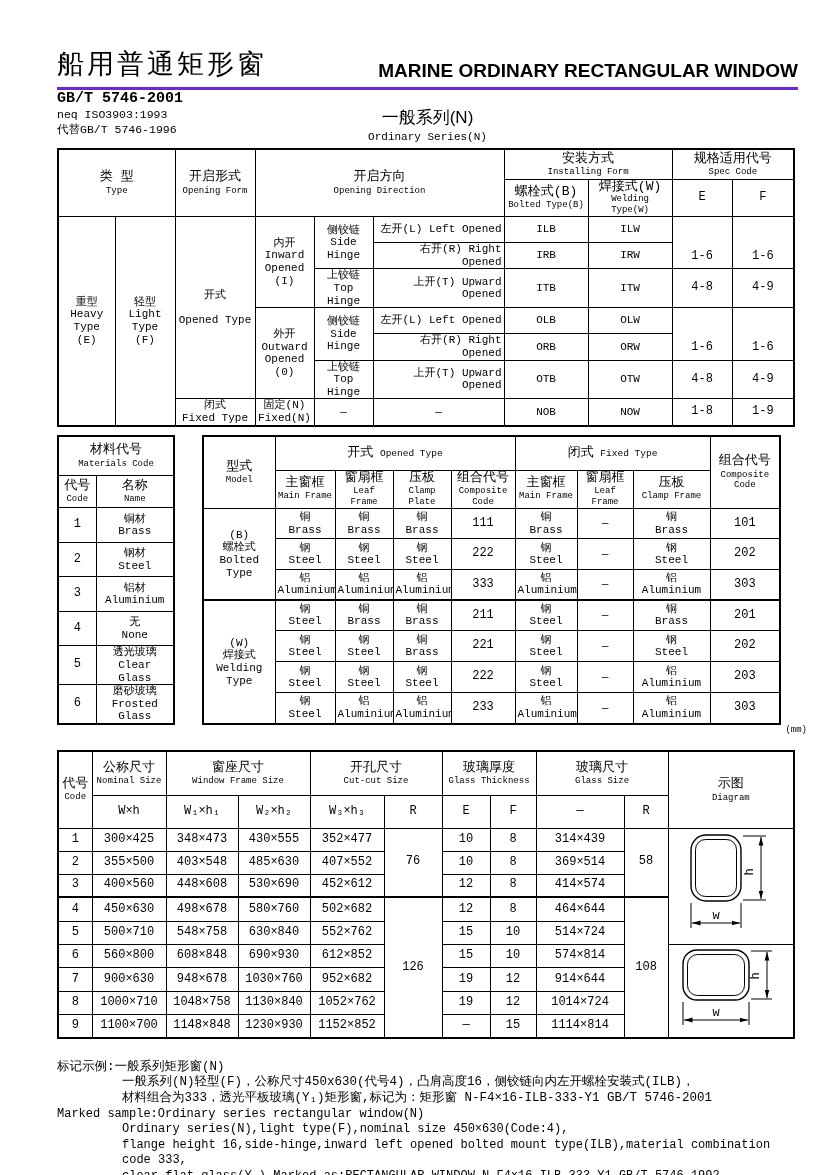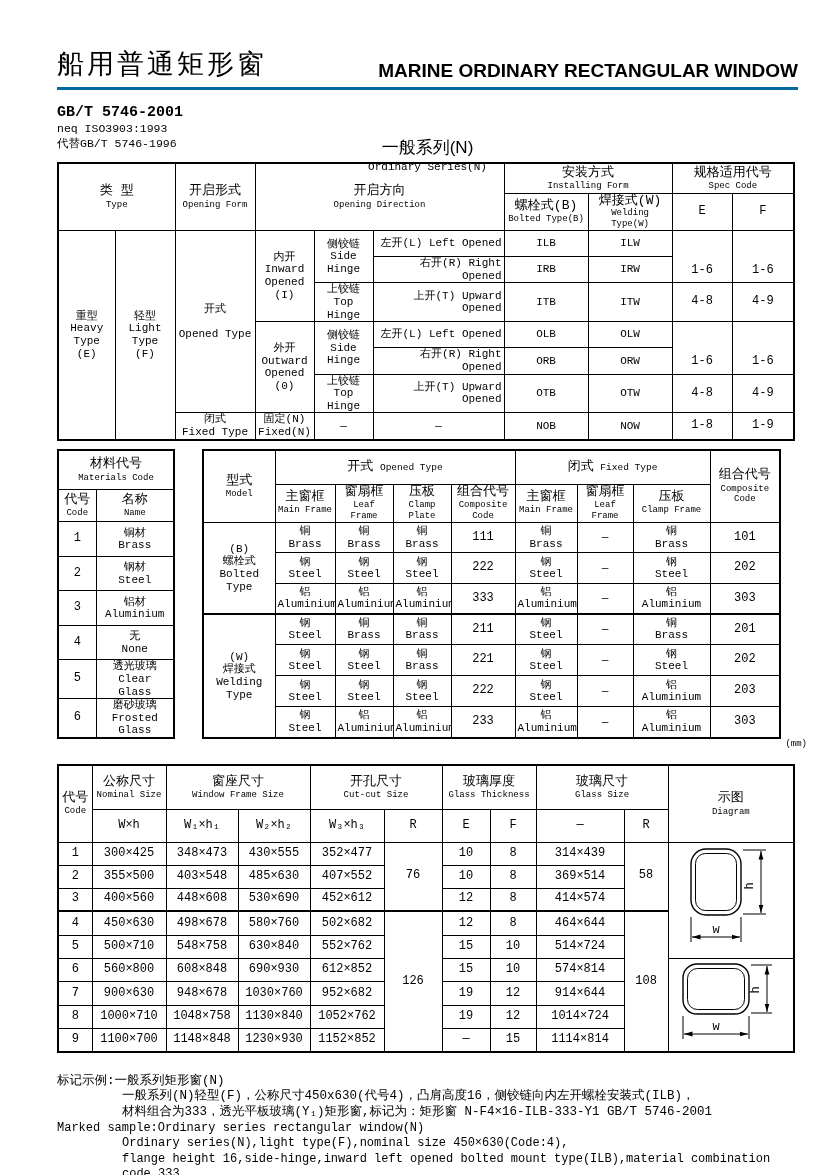--- a/index.html
+++ b/index.html
@@ -2,28 +2,28 @@
 <html><head>
 <meta charset="utf-8">
 <style>
   html,body{margin:0;padding:0;background:#e8e8e8;}
   .page{position:relative;width:830px;height:1175px;background:#fff;color:#000;
         font-family:"Liberation Sans",sans-serif;overflow:hidden;box-sizing:border-box;
         padding:46px 32px 0 57px;}
   .mono{font-family:"Liberation Mono","DejaVu Sans Mono",monospace;}
   
   .titlebar{display:flex;justify-content:space-between;align-items:flex-end;
-            border-bottom:3px solid #0369a1;padding-bottom:5px;width:741px;}
+            border-bottom:3px solid #6d28d9;padding-bottom:5px;width:741px;}
   .title-zh{font-size:27px;letter-spacing:3px;font-weight:500;}
   .title-en{font-size:19px;font-weight:bold;letter-spacing:0;}
   .meta{position:relative;height:58px;width:741px;}
-  .std1{font-size:15px;font-weight:bold;margin-top:14px;}
+  .std1{font-size:15px;font-weight:bold;margin-top:0;}
   .std2{font-size:11.5px;margin-top:1px;}
   .std3{font-size:11.5px;margin-top:1px;}
-  .series{position:absolute;left:50%;top:32px;transform:translateX(-50%);text-align:center;}
+  .series{position:absolute;left:50%;top:16px;transform:translateX(-50%);text-align:center;}
   .series-zh{font-size:17px;}
   .series-en{font-size:11px;margin-top:2px;}
   
   table{border-collapse:collapse;table-layout:fixed;border:2px solid #000;
         font-family:"Liberation Mono","DejaVu Sans Mono",monospace;}
   td{border:1px solid #000;text-align:center;vertical-align:middle;padding:0 2px;
      font-size:11px;line-height:1.15;overflow:hidden;}
   .c{white-space:pre-line;}
   .zh{display:block;font-size:13px;line-height:1.25;}
   .en{display:block;font-size:9px;line-height:1.2;}

